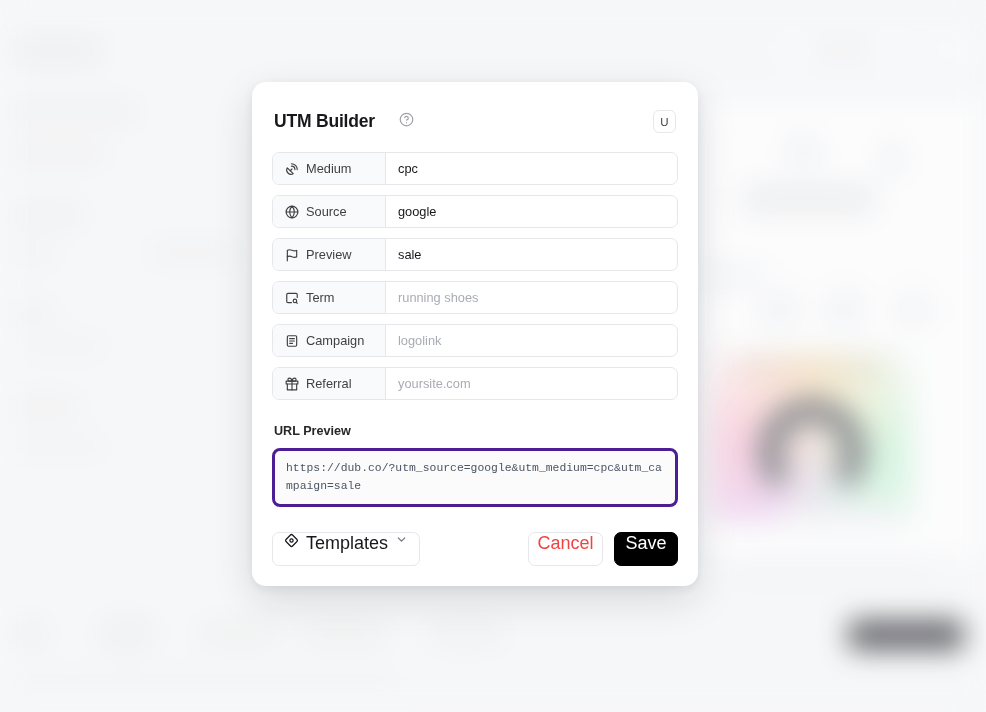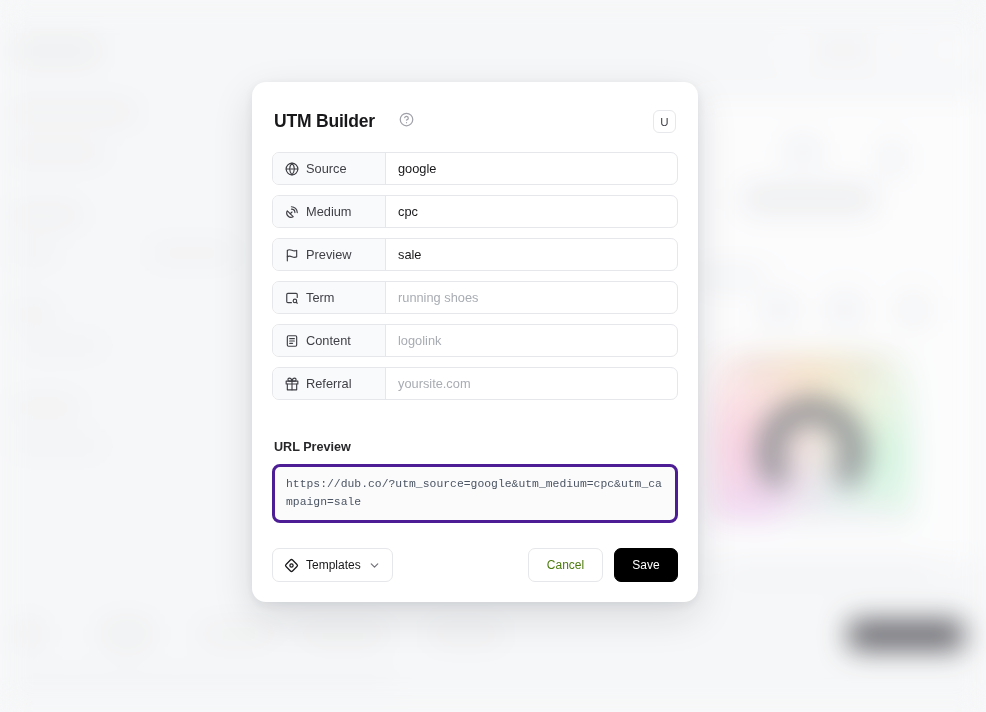--- a/index.html
+++ b/index.html
@@ -170,21 +170,21 @@
     background: transparent;
     padding: 0 12px;
     font-family: "Liberation Sans", sans-serif;
     font-size: 12.8px;
     color: #18181b;
     height: 100%;
   }
   .field-input::placeholder { color: #a8acb3; }
 
   
-  .preview-section { margin-top: 40px; }
+  .preview-section { margin-top: 24px; }
 
   .preview-heading {
     font-size: 12.6px;
     font-weight: bold;
     color: #27272a;
     margin-bottom: 10px;
     padding-left: 2px;
   }
 
   .preview-box {
@@ -207,25 +207,24 @@
   
   .modal-footer {
     display: flex;
     align-items: center;
     justify-content: space-between;
     margin-top: 25px;
   }
 
   .btn {
     font-family: "Liberation Sans", sans-serif;
-    font-size: 12px;
+    font-size: 18px;
     border-radius: 7px;
     cursor: pointer;
     display: flex;
-    align-items: center;
     justify-content: center;
     height: 34px;
   }
 
   .btn-templates {
     gap: 7px;
     padding: 0 11px;
     background: #ffffff;
     border: 1px solid #e6e7ea;
     color: #18181b;
@@ -233,21 +232,21 @@
   }
   .btn-templates svg { display: block; }
   .chevron { color: #71717a; }
 
   .footer-right { display: flex; gap: 11px; }
 
   .btn-cancel {
     width: 75px;
     background: #ffffff;
     border: 1px solid #e6e7ea;
-    color: #4d7c0f;
+    color: #ef4444;
     font-weight: 500;
   }
 
   .btn-save {
     width: 64px;
     background: #000000;
     border: 1px solid #000000;
     color: #ffffff;
     font-weight: 500;
   }
@@ -317,49 +316,49 @@
     </div>
     <div class="kbd-badge">U</div>
   </div>
 
   <div class="fields">
 
     <div class="field-row">
       <div class="field-label">
         <span>
           <svg width="14" height="14" viewBox="0 0 24 24" fill="none" stroke="currentColor" stroke-width="2" stroke-linecap="round" stroke-linejoin="round">
-            <circle cx="12" cy="12" r="10"></circle>
-            <line x1="2" y1="12" x2="22" y2="12"></line>
-            <path d="M12 2a15.3 15.3 0 0 1 4 10 15.3 15.3 0 0 1-4 10 15.3 15.3 0 0 1-4-10 15.3 15.3 0 0 1 4-10z"></path>
-          </svg>
-        </span>
-        <span>Source</span>
-      </div>
-      <input class="field-input" type="text" value="google" style="">
-    </div>
-
-    <div class="field-row">
-      <div class="field-label">
-        <span>
-          <svg width="14" height="14" viewBox="0 0 24 24" fill="none" stroke="currentColor" stroke-width="2" stroke-linecap="round" stroke-linejoin="round">
             <path d="M4 10a7.31 7.31 0 0 0 10 10Z"></path>
             <path d="m9 15 3-3"></path>
             <path d="M17 13a6 6 0 0 0-6-6"></path>
             <path d="M21 13A10 10 0 0 0 11 3"></path>
           </svg>
         </span>
         <span>Medium</span>
       </div>
       <input class="field-input" type="text" value="cpc" style="">
     </div>
 
     <div class="field-row">
       <div class="field-label">
         <span>
           <svg width="14" height="14" viewBox="0 0 24 24" fill="none" stroke="currentColor" stroke-width="2" stroke-linecap="round" stroke-linejoin="round">
+            <circle cx="12" cy="12" r="10"></circle>
+            <line x1="2" y1="12" x2="22" y2="12"></line>
+            <path d="M12 2a15.3 15.3 0 0 1 4 10 15.3 15.3 0 0 1-4 10 15.3 15.3 0 0 1-4-10 15.3 15.3 0 0 1 4-10z"></path>
+          </svg>
+        </span>
+        <span>Source</span>
+      </div>
+      <input class="field-input" type="text" value="google" style="">
+    </div>
+
+    <div class="field-row">
+      <div class="field-label">
+        <span>
+          <svg width="14" height="14" viewBox="0 0 24 24" fill="none" stroke="currentColor" stroke-width="2" stroke-linecap="round" stroke-linejoin="round">
             <path d="M4 15s1-1 4-1 5 2 8 2 4-1 4-1V4s-1 1-4 1-5-2-8-2-4 1-4 1z"></path>
             <line x1="4" y1="22" x2="4" y2="15"></line>
           </svg>
         </span>
         <span>Preview</span>
       </div>
       <input class="field-input" type="text" value="sale" style="">
     </div>
 
     <div class="field-row">
@@ -379,21 +378,21 @@
     <div class="field-row">
       <div class="field-label">
         <span>
           <svg width="14" height="14" viewBox="0 0 24 24" fill="none" stroke="currentColor" stroke-width="2" stroke-linecap="round" stroke-linejoin="round">
             <rect x="4" y="3" width="16" height="18" rx="2"></rect>
             <line x1="8" y1="8" x2="16" y2="8"></line>
             <line x1="8" y1="12" x2="16" y2="12"></line>
             <line x1="8" y1="16" x2="13" y2="16"></line>
           </svg>
         </span>
-        <span>Content</span>
+        <span>Campaign</span>
       </div>
       <input class="field-input" type="text" placeholder="logolink" style="">
     </div>
 
     <div class="field-row">
       <div class="field-label">
         <span>
           <svg width="14" height="14" viewBox="0 0 24 24" fill="none" stroke="currentColor" stroke-width="2" stroke-linecap="round" stroke-linejoin="round">
             <polyline points="20 12 20 22 4 22 4 12"></polyline>
             <rect x="2" y="7" width="20" height="5"></rect>

